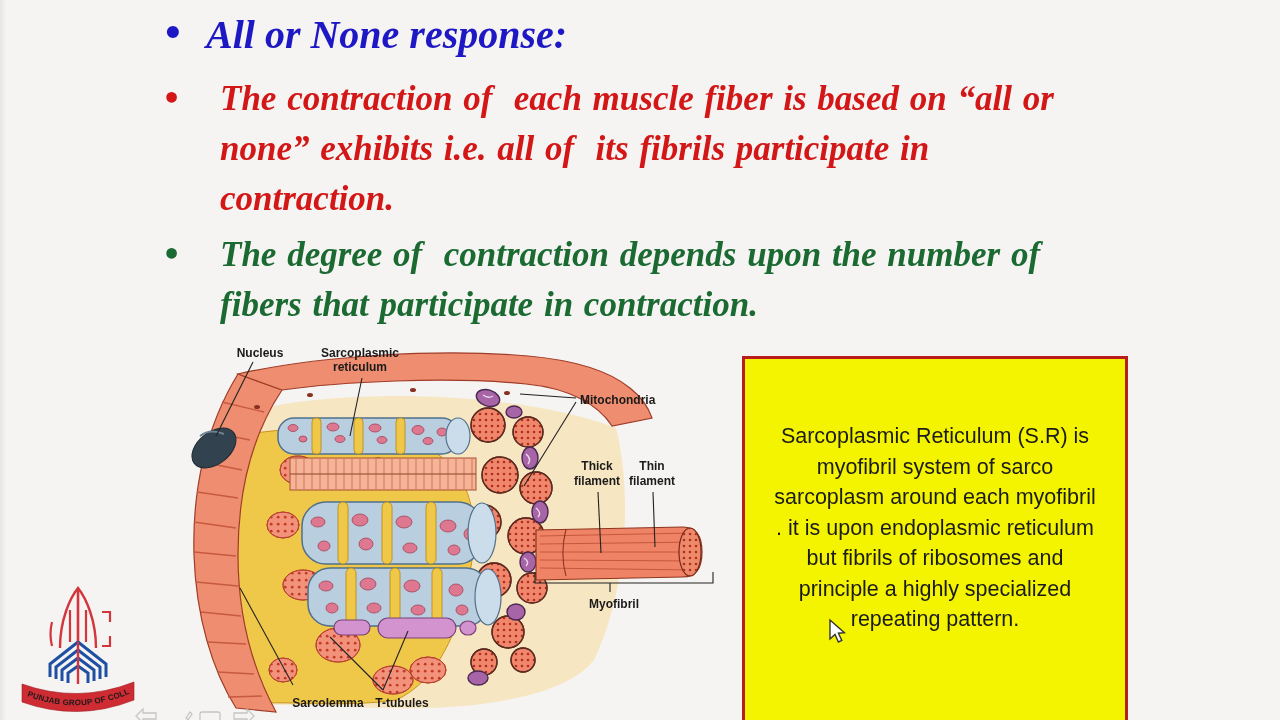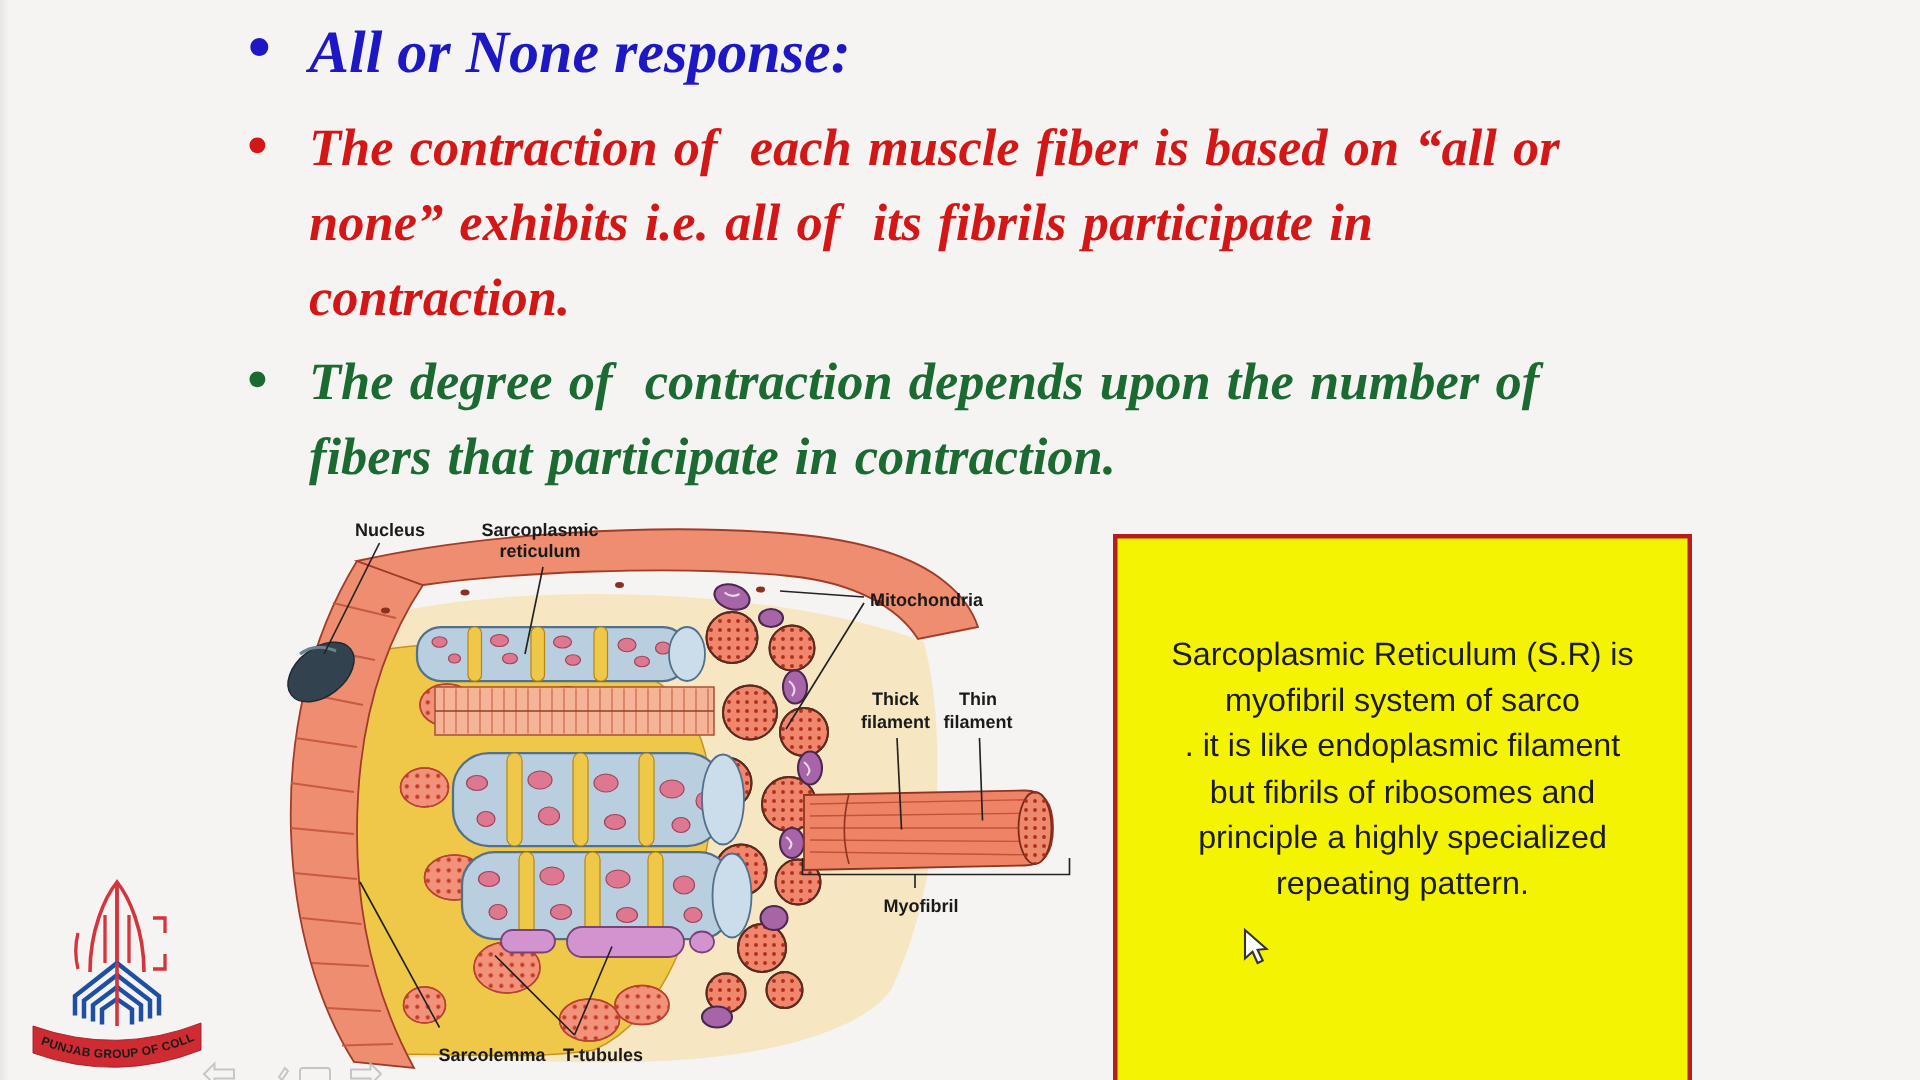--- a/index.html
+++ b/index.html
@@ -14,21 +14,21 @@
   .row{position:relative;padding-left:46px;font-family:"Liberation Serif",serif;
        font-weight:bold;font-style:italic;}
   .dot{position:absolute;left:2px;top:-2px;font-family:"DejaVu Sans",sans-serif;
        font-style:normal;}
   .title-row{margin-top:10px;font-size:40px;line-height:50px;color:#1e18c4;}
   .title-row .dot{font-size:34px;}
   .para{font-size:35px;line-height:50px;word-spacing:2px;}
   .para .dot{font-size:30px;top:0;}
   .para-red{color:#d31616;margin-top:14px;}
   .para-green{color:#1a6a32;margin-top:6px;}
-  .para-line{white-space:pre;}
+  .para-line{white-space:pre;margin-left:14px;}
 
   
   .callout{position:absolute;left:742px;top:356px;width:386px;height:381px;
            box-sizing:border-box;background:#f4f400;border:3px solid #b91c1c;
            text-align:center;padding-top:62px;font-size:21.5px;line-height:30.5px;
            color:#1b1b1b;}
 
   .abs{position:absolute;}
   svg text{font-family:"Liberation Sans",sans-serif;font-weight:bold;fill:#1a1a1a;}
 </style>
@@ -260,21 +260,22 @@
     <text x="474" y="130" font-size="12" text-anchor="middle">Thin</text>
     <text x="474" y="145" font-size="12" text-anchor="middle">filament</text>
     <text x="436" y="268" font-size="12" text-anchor="middle">Myofibril</text>
     <text x="150" y="367" font-size="12" text-anchor="middle">Sarcolemma</text>
     <text x="224" y="367" font-size="12" text-anchor="middle">T-tubules</text>
   </svg>
 
   <div class="callout">
     <div>Sarcoplasmic Reticulum (S.R) is</div>
     <div>myofibril system of sarco</div>
-    <div>. it is like endoplasmic filament</div>
+    <div>sarcoplasm around each myofibril</div>
+    <div>. it is upon endoplasmic reticulum</div>
     <div>but fibrils of ribosomes and</div>
     <div>principle a highly specialized</div>
     <div>repeating pattern.</div>
   </div>
 
   <svg class="abs" style="left:20px;top:580px;" width="138" height="140" viewBox="0 0 138 140">
     <g stroke="#d4343b" fill="none">
       <path d="M40,68 C40,40 50,18 58,8 C66,18 76,40 76,68" stroke-width="2.4"></path>
       <path d="M58,10 V64" stroke-width="2.6"></path>
       <path d="M50,30 V62 M66,30 V62" stroke-width="2.2"></path>

